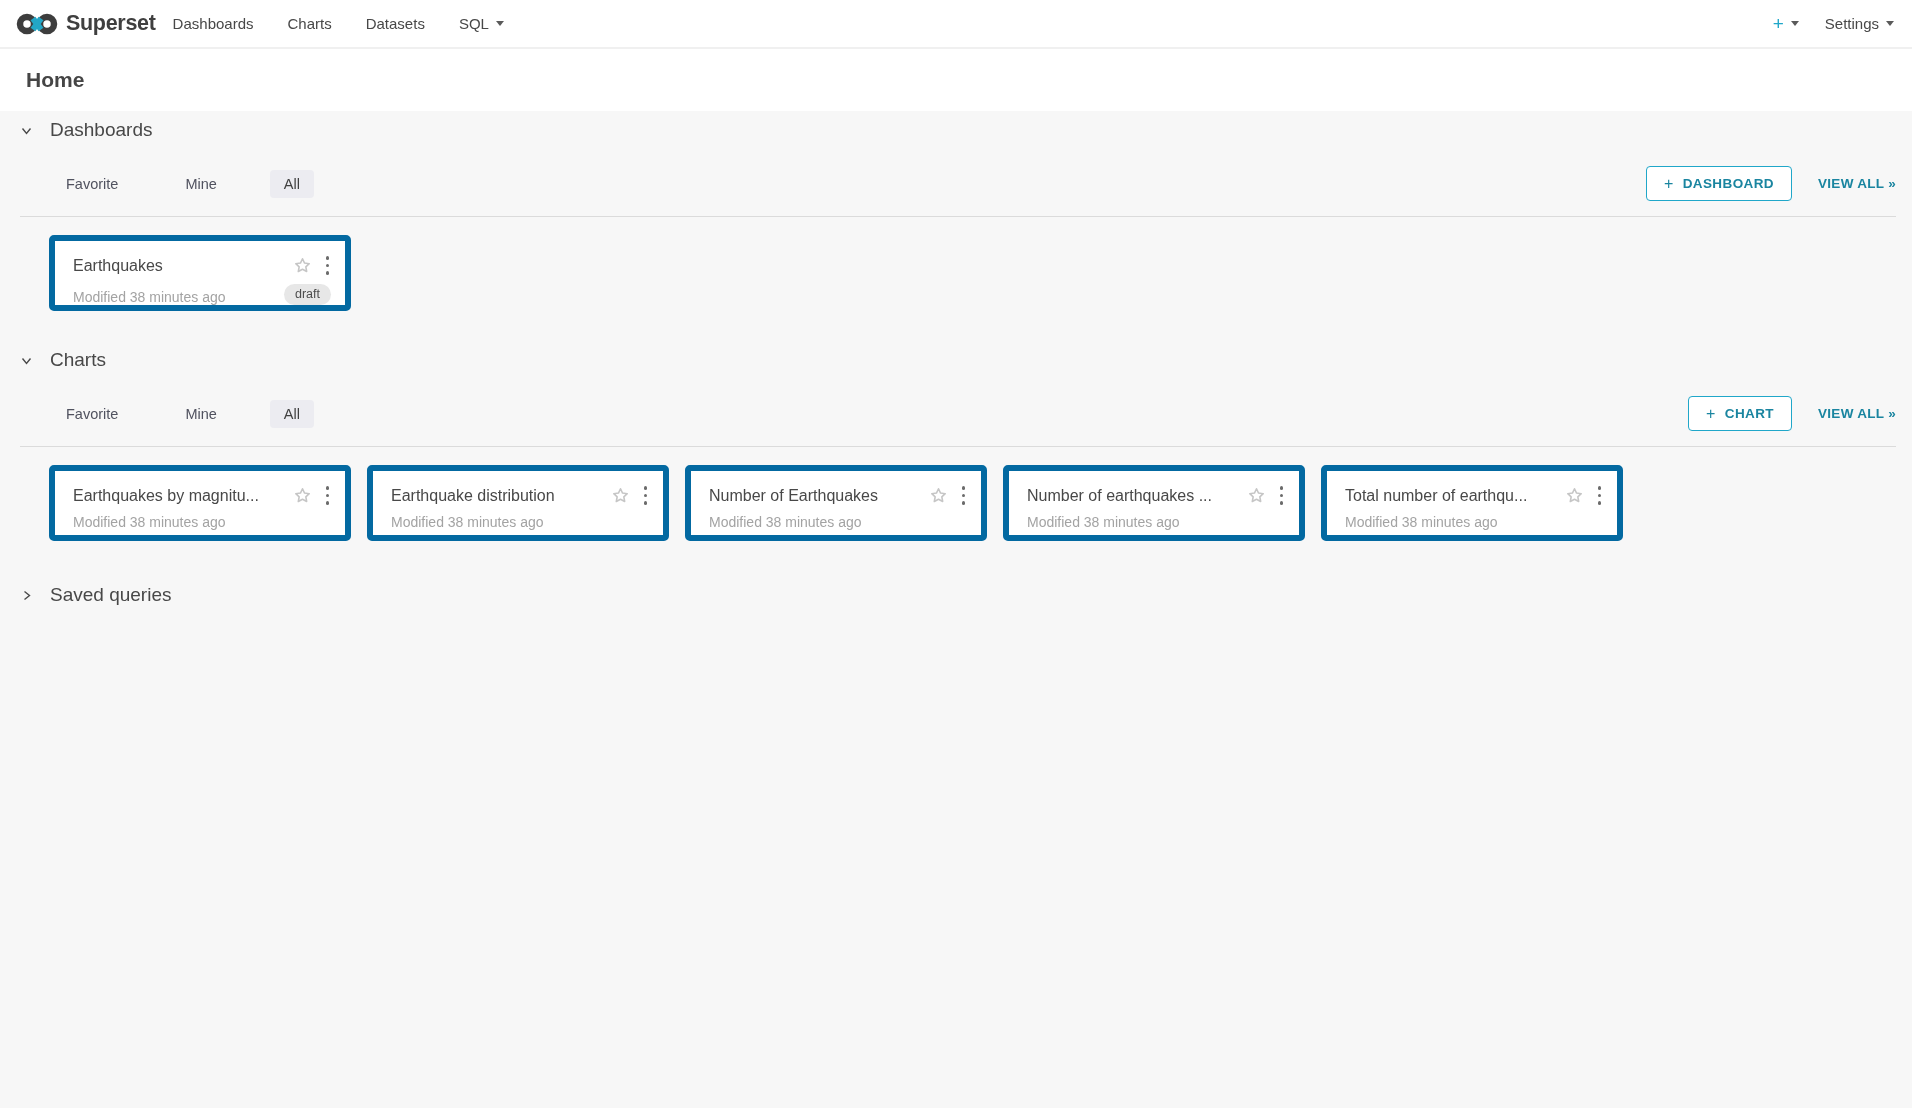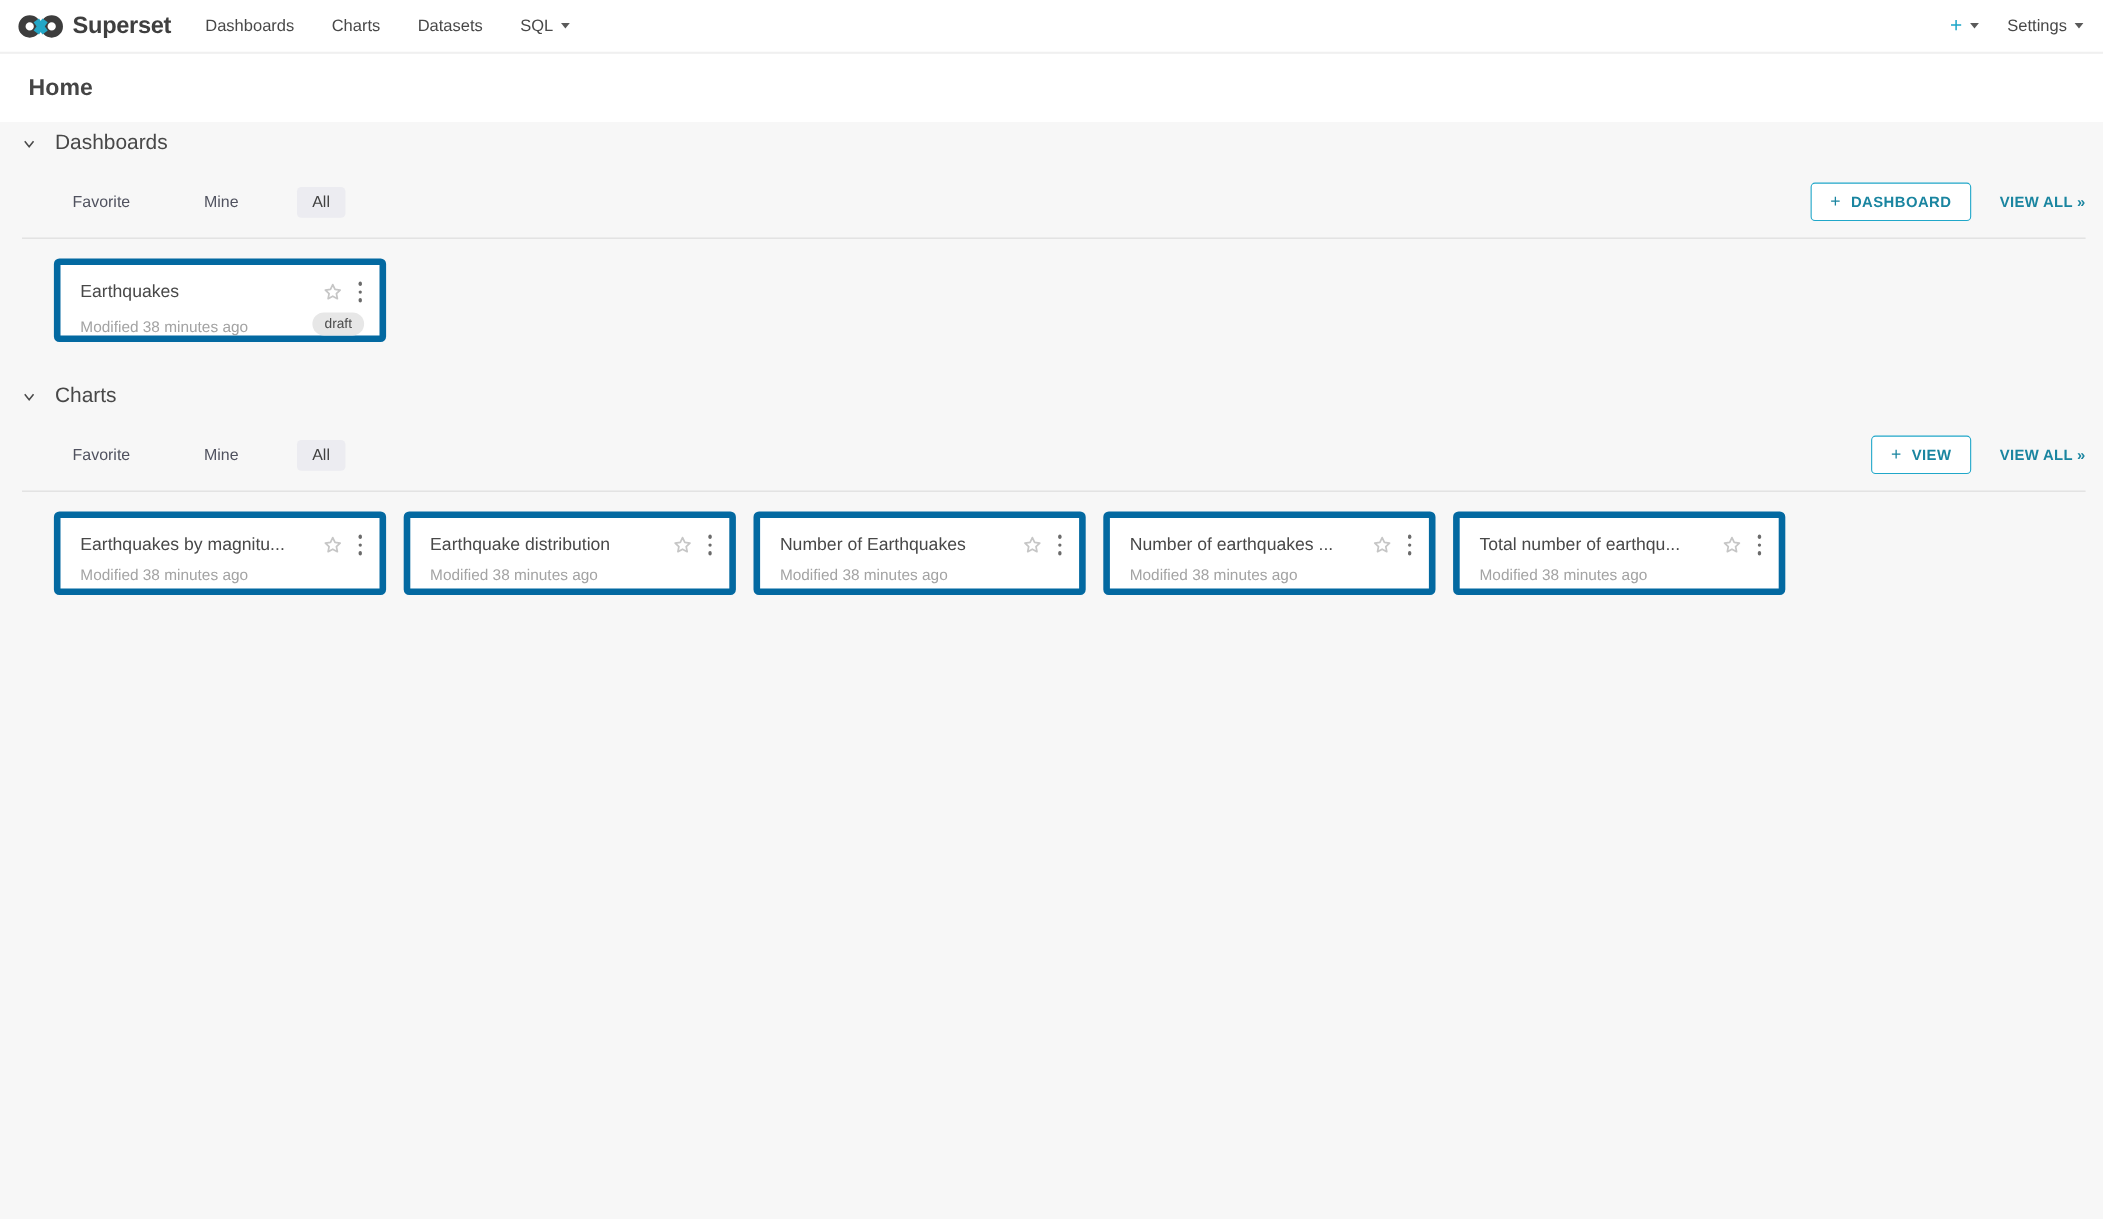--- a/index.html
+++ b/index.html
@@ -11,21 +11,21 @@
     overflow: hidden;
   }
 
   
   .navbar {
     height: 49px; background: #fff;
     border-bottom: 2px solid #f0f0f0;
     display: flex; align-items: center;
     padding: 0 16px;
   }
-  .brand { display: flex; align-items: center; gap: 8px; margin-right: 14px; cursor: pointer; }
+  .brand { display: flex; align-items: center; gap: 8px; cursor: pointer; }
   .brand-name { font-size: 21.5px; font-weight: 700; color: #3f3f3f; letter-spacing: -0.3px; }
   .nav-menu { display: flex; align-items: center; height: 100%; }
   .nav-item {
     padding: 0 17px; font-size: 15px; color: #484848;
     height: 100%; display: flex; align-items: center; gap: 7px; cursor: pointer;
   }
   .nav-right { margin-left: auto; display: flex; align-items: center; gap: 26px; padding-right: 2px; }
   .nav-plus { display: flex; align-items: center; gap: 7px; cursor: pointer; }
   .nav-plus .plus-glyph { color: #20a7c9; font-size: 19px; font-weight: 400; line-height: 1; }
   .nav-settings { display: flex; align-items: center; gap: 7px; font-size: 15px; cursor: pointer; }
@@ -206,21 +206,21 @@
     <span class="collapse-label">Charts</span>
   </div>
 
   <div class="subnav">
     <span class="tab">Favorite</span>
     <span class="tab">Mine</span>
     <span class="tab active">All</span>
     <span class="subnav-right">
       <button class="btn-outline">
         <span class="btn-plus">+</span>
-        <span>VIEW</span>
+        <span>CHART</span>
       </button>
       <a class="view-all">VIEW ALL »</a>
     </span>
   </div>
 
   <div class="cards-row">
     <div class="card">
       <div class="card-top">
         <span class="card-title">Earthquakes by magnitu...</span>
         <span class="card-icons">
@@ -319,14 +319,22 @@
               <i></i>
             </span>
         </span>
       </div>
       <div class="card-meta">
         <span class="modified">Modified 38 minutes ago</span>
       </div>
     </div>
   </div>
 
+  <div class="collapse-row saved">
+    <span class="chev">
+      <svg width="13" height="13" viewBox="0 0 13 13" fill="none" stroke="#4a4a4a" stroke-width="1.4">
+          <path d="M4.5 2.5 L9.5 6.5 L4.5 10.5"></path>
+        </svg>
+    </span>
+    <span class="collapse-label">Saved queries</span>
+  </div>
 
 </div>
 
 </body></html>

